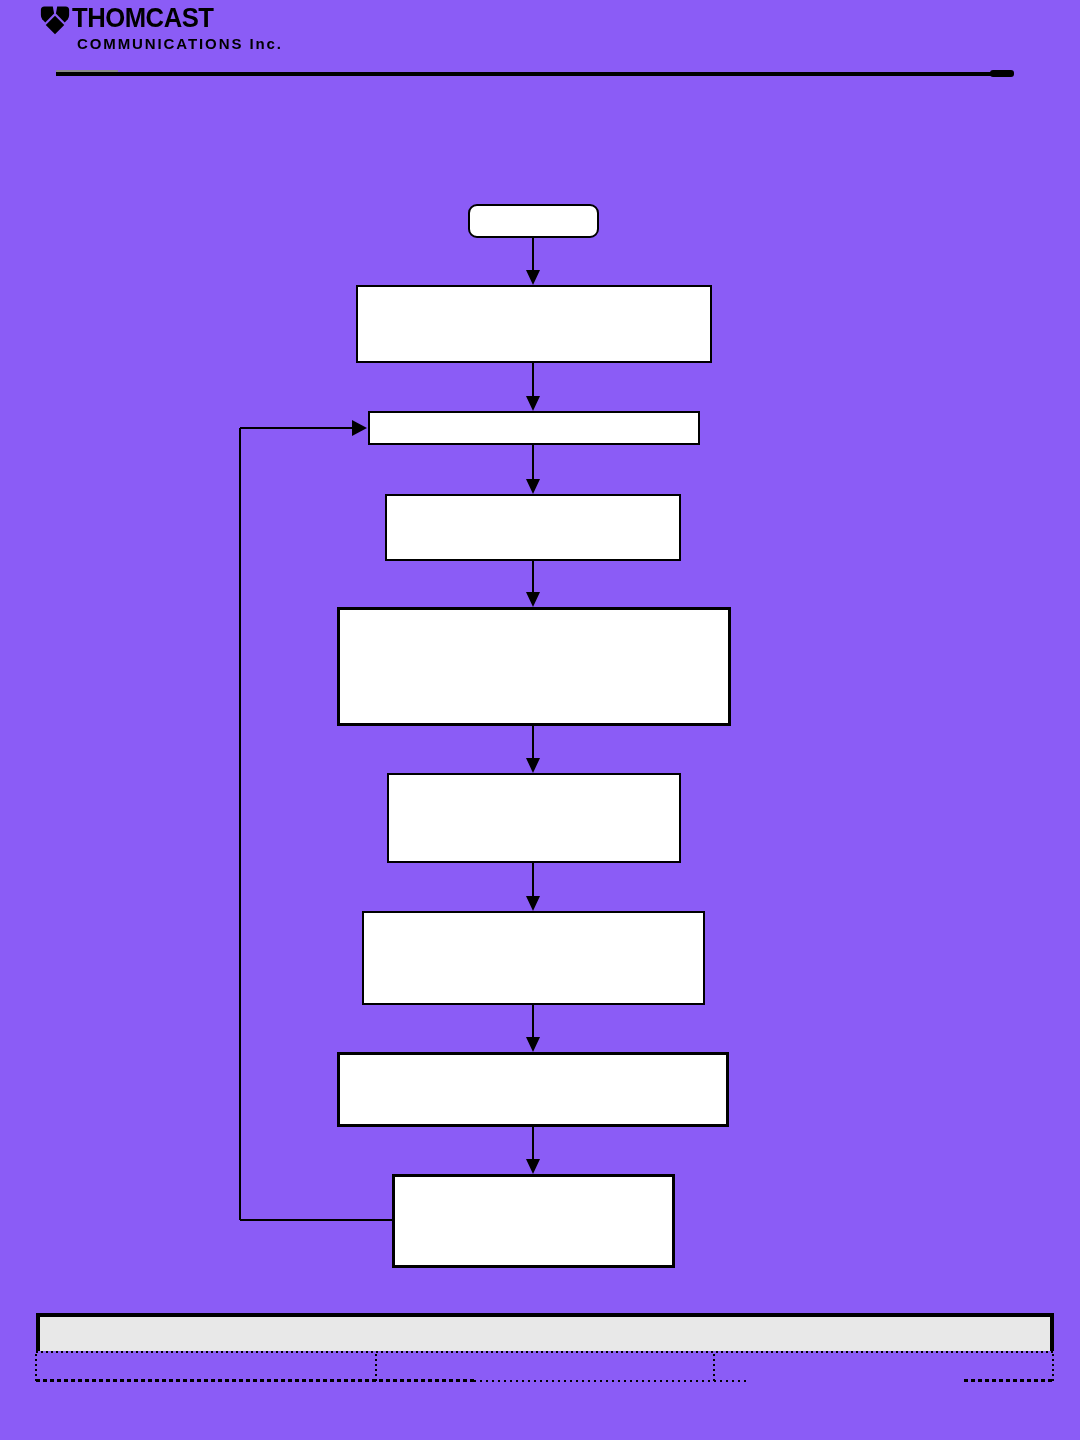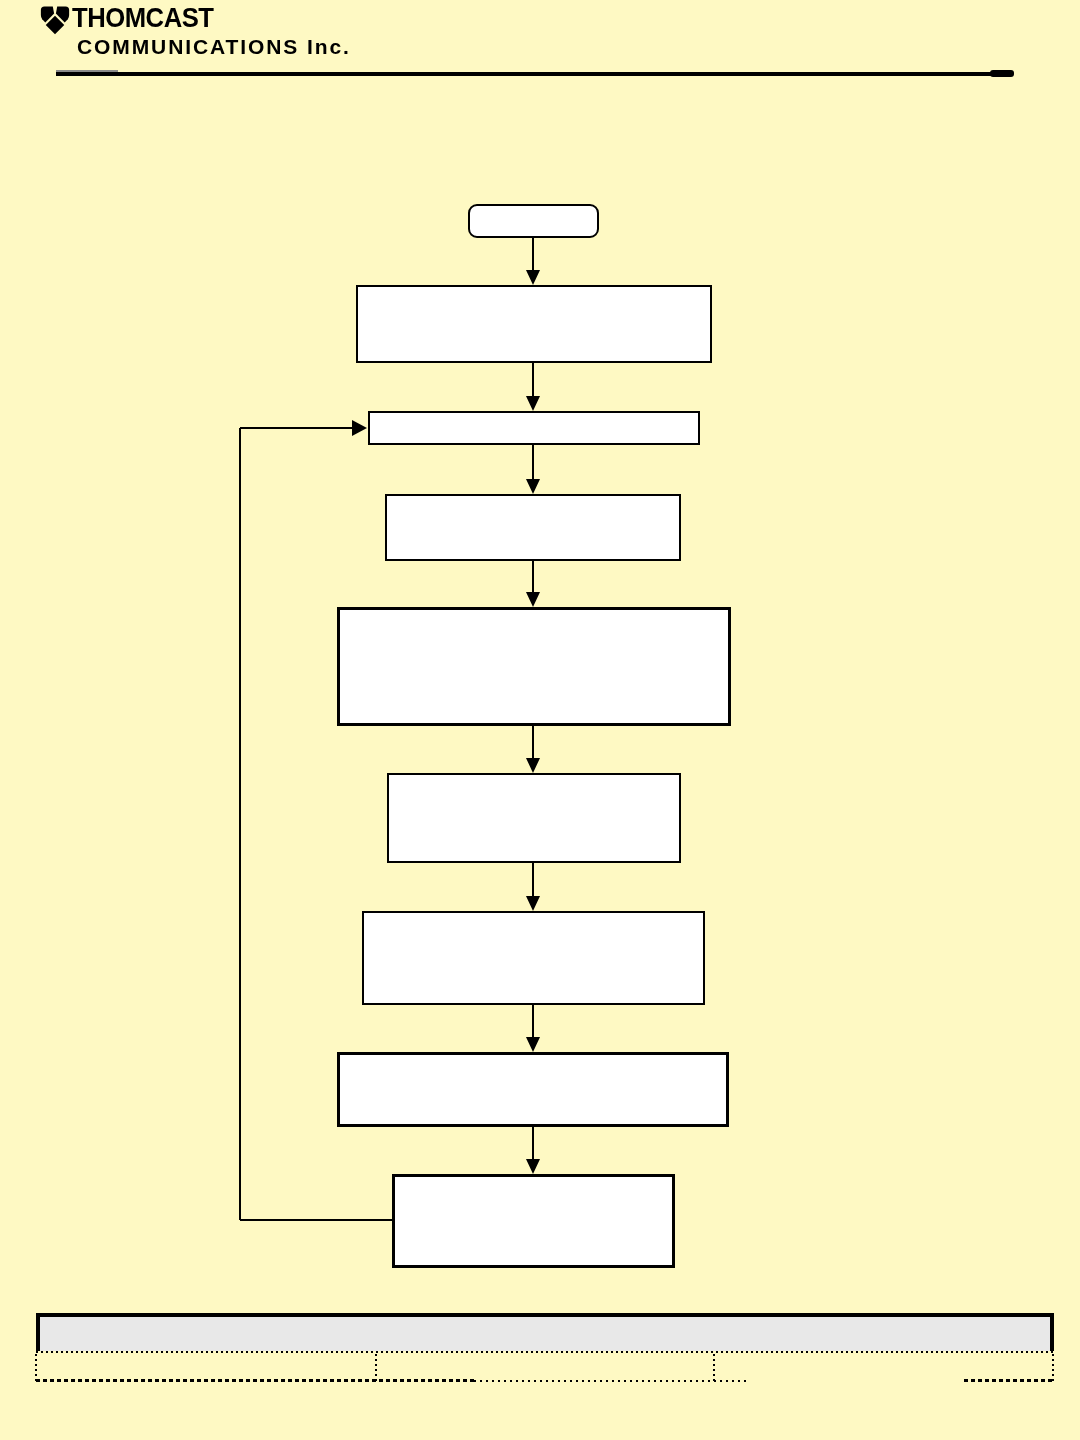--- a/index.html
+++ b/index.html
@@ -1,24 +1,24 @@
 <!DOCTYPE html>
 <html><head>
 <meta charset="utf-8">
 <style>
   html,body{margin:0;padding:0;background:#fff;}
-  .page{position:relative;width:1080px;height:1440px;background:#fef9c3;overflow:hidden;
+  .page{position:relative;width:1080px;height:1440px;background:#8b5cf6;overflow:hidden;
         font-family:"Liberation Sans", sans-serif;color:#000;}
 
   
   .logo-mark{position:absolute;left:40px;top:5px;}
   .brand{position:absolute;left:72px;top:5px;font-size:27px;font-weight:700;
          letter-spacing:-0.5px;line-height:1;display:inline-block;
          transform:scaleX(0.95);transform-origin:left top;white-space:nowrap;}
-  .subtitle{position:absolute;left:77px;top:36px;font-size:21px;font-weight:700;
+  .subtitle{position:absolute;left:77px;top:36px;font-size:15px;font-weight:700;
             letter-spacing:1.9px;line-height:1;white-space:nowrap;}
   .rule-main{position:absolute;left:56px;top:72px;width:957px;height:4px;background:#000;}
   .rule-gray{position:absolute;left:56px;top:70px;width:62px;height:2px;background:#8a8a8a;}
   .rule-tip{position:absolute;left:990px;top:70px;width:24px;height:7px;background:#000;border-radius:3px;}
 
   
   .node{position:absolute;border-style:solid;border-color:#000;background:#fff;box-sizing:border-box;}
   .node.terminator{border-radius:9px;}
   .seg{position:absolute;background:#000;}
   .arrow-down{position:absolute;width:0;height:0;

